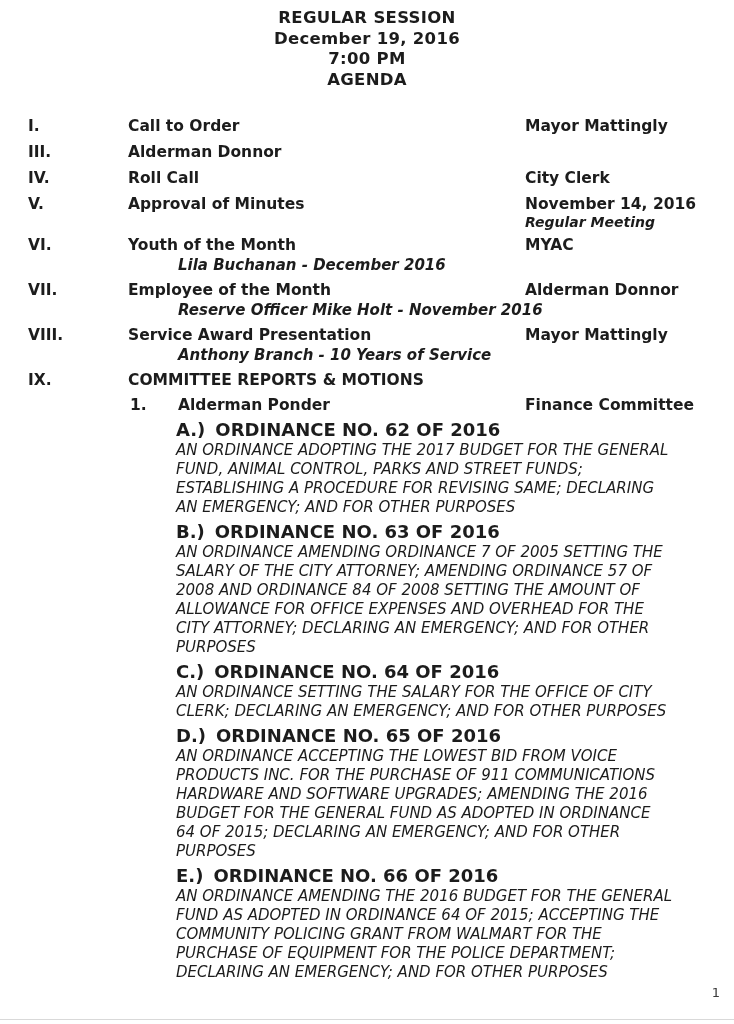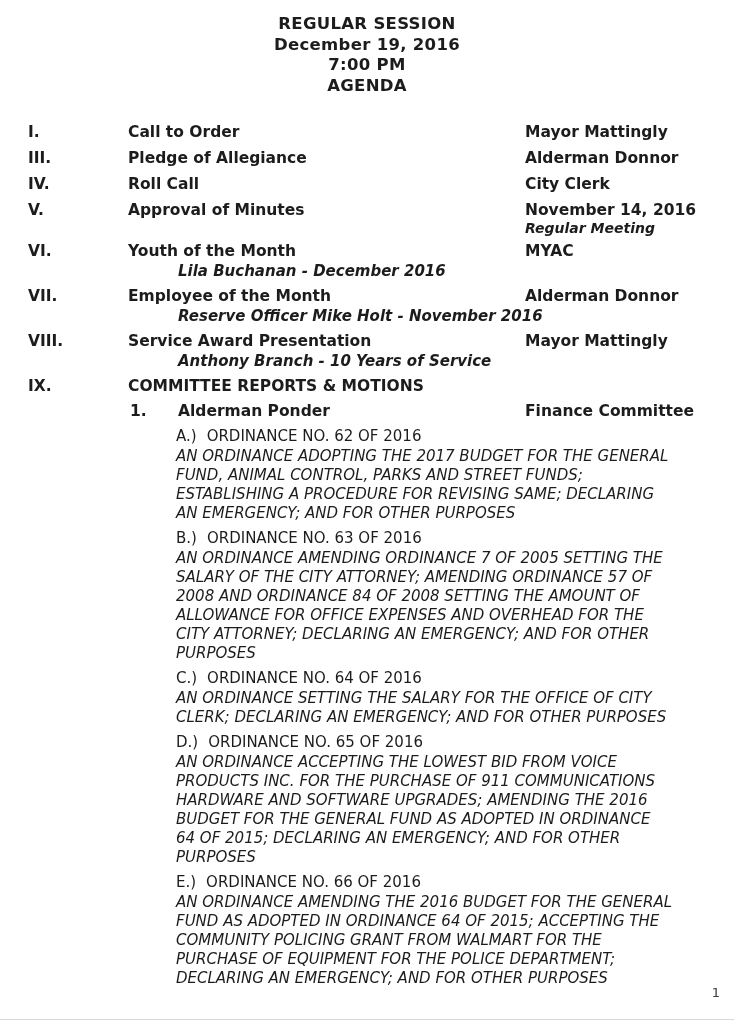--- a/index.html
+++ b/index.html
@@ -9,21 +9,21 @@
   }
   body {
     width: 734px;
     height: 1024px;
     position: relative;
     font-family: "DejaVu Sans", "Liberation Sans", sans-serif;
     color: #1c1c1c;
     overflow: hidden;
   }
   .page {
-    padding-top: 14px;
+    padding-top: 8px;
     width: 734px;
   }
   
   .doc-header {
     text-align: center;
     font-weight: bold;
     font-size: 16.5px;
     line-height: 20.5px;
     letter-spacing: 0.3px;
     margin-bottom: 27px;
@@ -68,22 +68,22 @@
     line-height: 19px;
     margin-bottom: 6px;
   }
   
   .ordinances {
     margin-left: 176px;
     width: 498px;
   }
   .ordinance { margin-bottom: 6px; }
   .ordinance-heading {
-    font-weight: normal;
-    font-size: 15px;
+    font-weight: bold;
+    font-size: 18px;
     line-height: 18px;
     margin-bottom: 2px;
   }
   .ordinance-label { margin-right: 10px; }
   .ordinance-description {
     font-style: italic;
     font-size: 15px;
     line-height: 19px;
   }
   
@@ -122,21 +122,20 @@
         <span class="numeral">I.</span>
         <span class="item-title">Call to Order</span>
         <span class="assignee-cell">Mayor Mattingly</span>
       </div>
     </div>
 
 
     <div class="item">
       <div class="item-row">
         <span class="numeral">III.</span>
-        <span class="item-title">Pledge of Allegiance</span>
         <span class="assignee-cell">Alderman Donnor</span>
       </div>
     </div>
 
     <div class="item">
       <div class="item-row">
         <span class="numeral">IV.</span>
         <span class="item-title">Roll Call</span>
         <span class="assignee-cell">City Clerk</span>
       </div>

